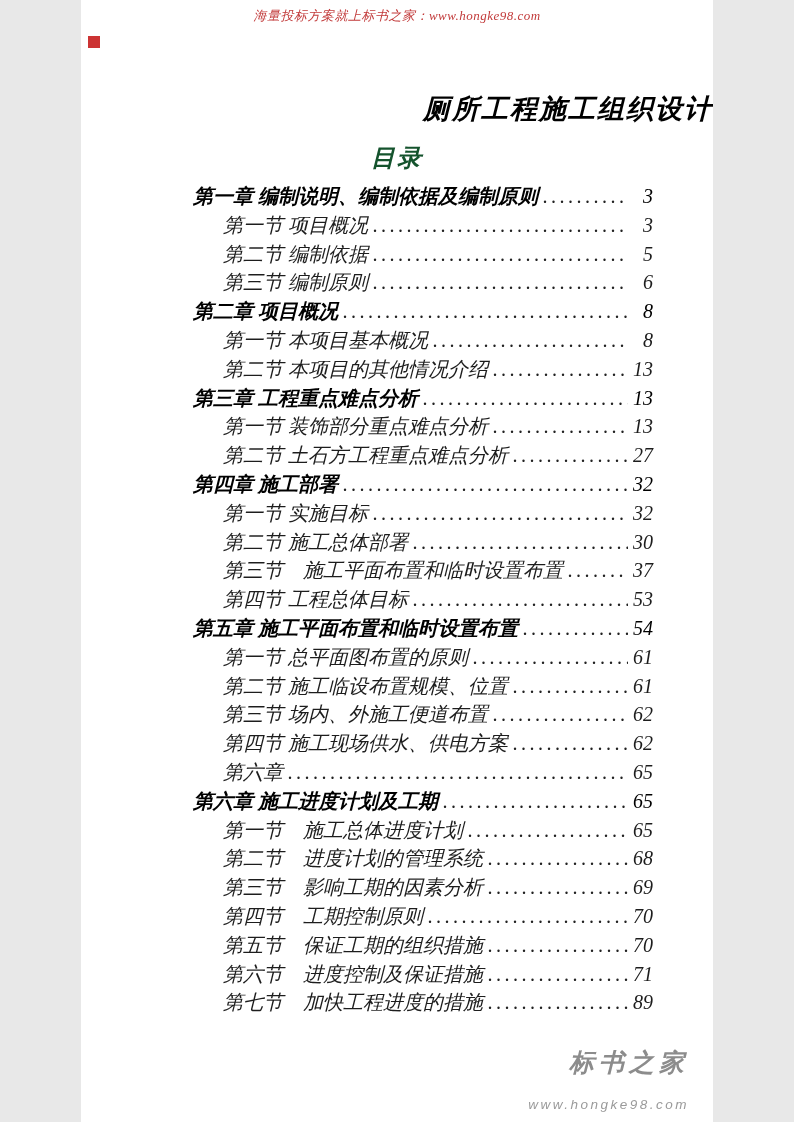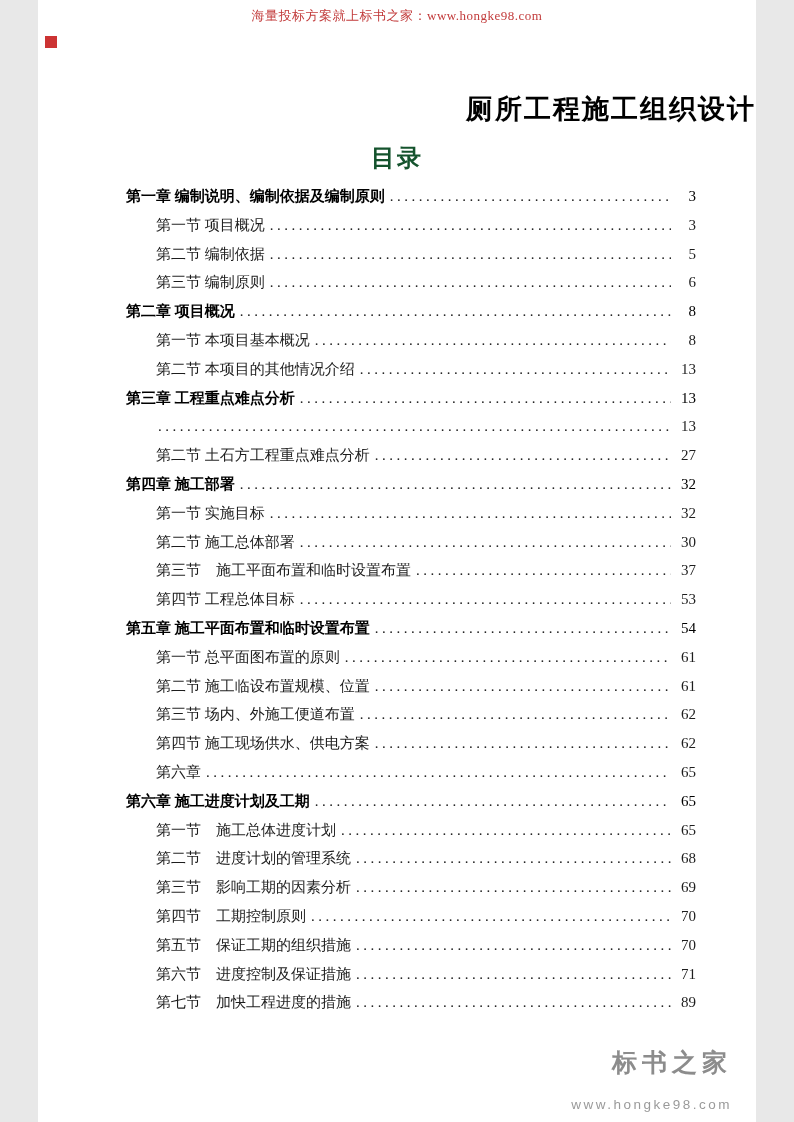--- a/index.html
+++ b/index.html
@@ -1,23 +1,24 @@
 <!DOCTYPE html>
 <html lang="zh"><head>
 <meta charset="utf-8">
 <style>
   html, body { margin: 0; padding: 0; background: #e8e8e8; }
   .page {
     position: relative;
-    width: 718px;
+    width: 632px;
     height: 1122px;
     margin: 0 auto;
     background: #ffffff;
     font-family: "Liberation Serif", "DejaVu Serif", serif;
     overflow: hidden;
+    font-style: italic;
   }
   .header-watermark {
     position: absolute;
     top: 7px; left: 0;
     width: 100%;
     text-align: center;
     font-size: 13px;
     color: #c23b3b;
     letter-spacing: 0.5px;
   }
@@ -51,23 +52,24 @@
     position: absolute;
     top: 182px;
     left: 88px;
     right: 60px;
   }
   .toc-row {
     display: flex;
     align-items: baseline;
     height: 28.8px;
     line-height: 28.8px;
-    font-size: 15px;
+    font-size: 20px;
     color: #1d1d1d;
     white-space: nowrap;
+    margin-left: 24px;
   }
   .toc-row.l1 { font-weight: bold; color: #000; }
   .toc-row.l2 { padding-left: 30px; }
   .toc-label { flex: 0 0 auto; padding-right: 3px; }
   .dot-leader {
     flex: 1 1 auto;
     overflow: hidden;
     white-space: nowrap;
     font-weight: normal;
     letter-spacing: 3.5px;
@@ -150,20 +152,21 @@
       <span class="toc-label">第二节 本项目的其他情况介绍</span>
       <span class="dot-leader">............................................................................................................................................................................................................................................................................................................</span>
       <span class="toc-page">13</span>
     </div>
       <div class="toc-row l1">
       <span class="toc-label">第三章 工程重点难点分析</span>
       <span class="dot-leader">............................................................................................................................................................................................................................................................................................................</span>
       <span class="toc-page">13</span>
     </div>
       <div class="toc-row l2">
+      <span class="toc-label">第一节 装饰部分重点难点分析</span>
       <span class="dot-leader">............................................................................................................................................................................................................................................................................................................</span>
       <span class="toc-page">13</span>
     </div>
       <div class="toc-row l2">
       <span class="toc-label">第二节 土石方工程重点难点分析</span>
       <span class="dot-leader">............................................................................................................................................................................................................................................................................................................</span>
       <span class="toc-page">27</span>
     </div>
       <div class="toc-row l1">
       <span class="toc-label">第四章 施工部署</span>

